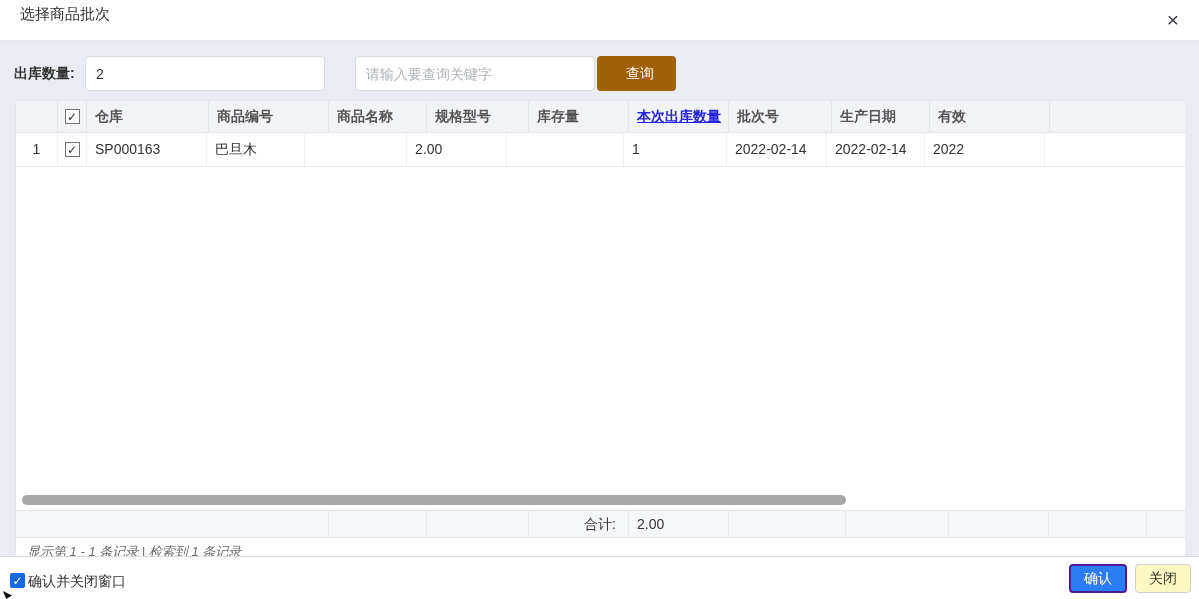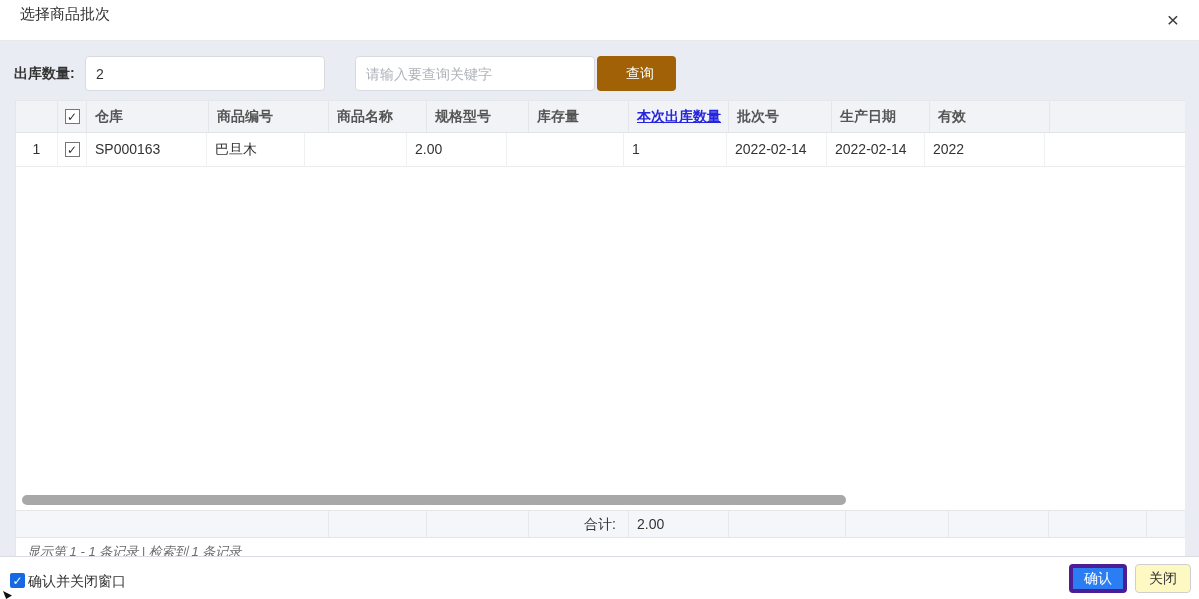--- a/index.html
+++ b/index.html
@@ -111,21 +111,21 @@
   .blue-check {
     position:absolute; left:10px; top:16px; width:15px; height:15px;
     background:#1668e3; border-radius:2px; color:#fff; font-size:12px;
     display:flex; align-items:center; justify-content:center; cursor:pointer;
   }
   .confirm-close-label { position:absolute; left:28px; top:16px; color:#333; }
   .btn {
     position:absolute; top:7px; height:29px; border-radius:4px; font-size:14px;
     cursor:pointer; font-family:"Liberation Sans","DejaVu Sans",sans-serif;
   }
-  .confirm-btn { left:1069px; width:58px; background:#2a7df2; border:4px solid #4c1d95; color:#fff; }
+  .confirm-btn { left:1069px; width:58px; background:#2a7df2; border:2px solid #4c1d95; color:#fff; }
   .closebtn { left:1135px; width:56px; background:#fef9c3; border:1px solid #cfcfcf; color:#333; }
 
   .cursor-mark {
     position:absolute; left:3px; top:591px; width:9px; height:8px;
     background:#111; clip-path:polygon(0 0, 100% 55%, 35% 100%);
   }
 </style>
 </head>
 <body>
 

